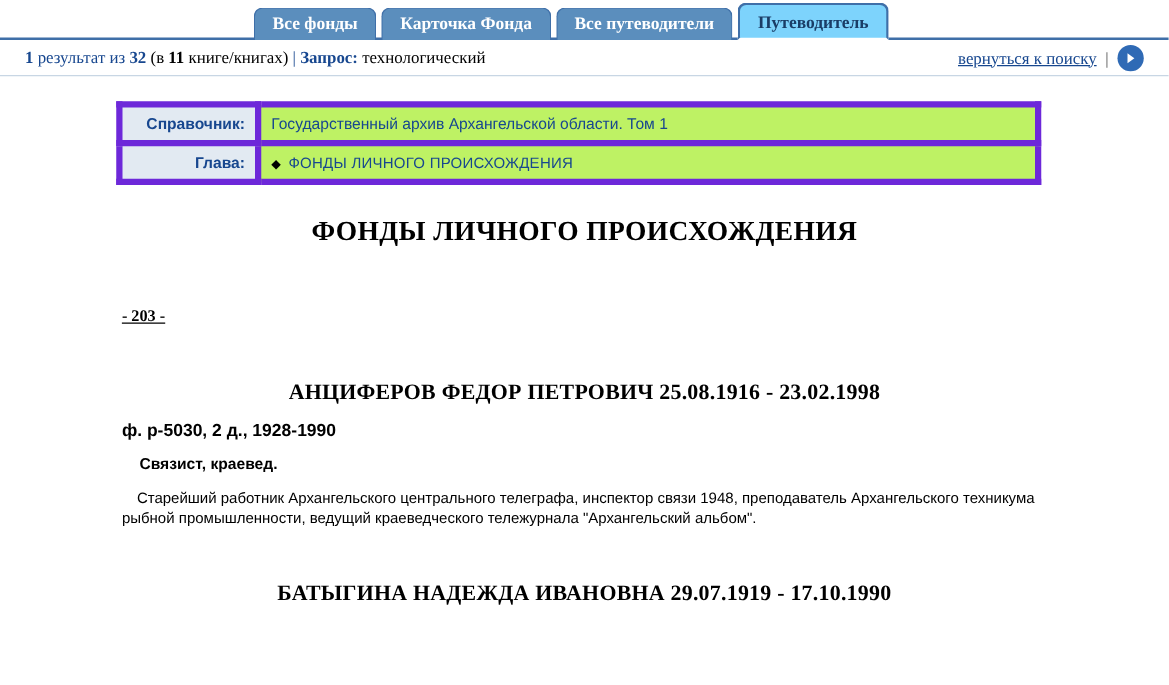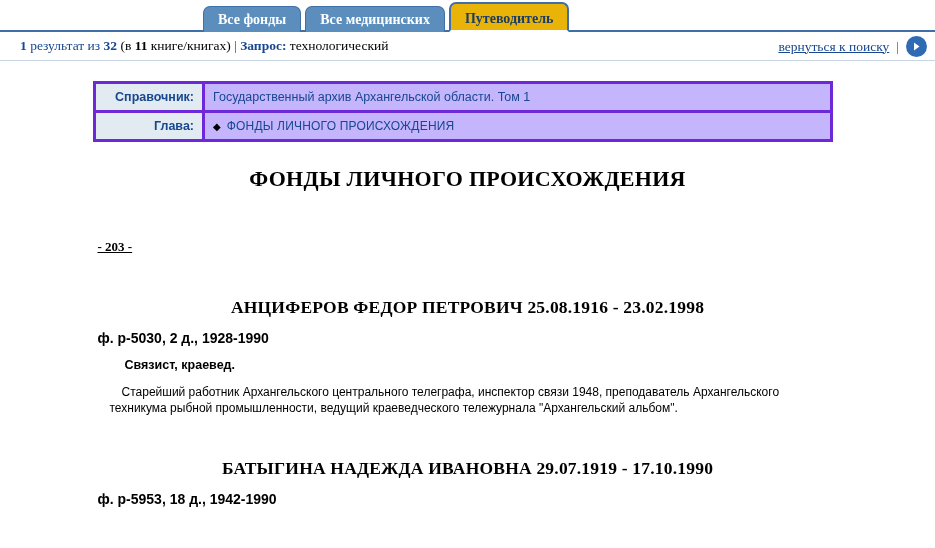--- a/index.html
+++ b/index.html
@@ -42,21 +42,21 @@
     border-bottom: none;
     border-radius: 7px 7px 0 0;
     padding: 5px 14px 5px 14px;
     line-height: 15px;
     white-space: nowrap;
     cursor: pointer;
     box-sizing: border-box;
     height: 26px;
   }
   .tab.active {
-    background: #eab308;
+    background: #7dd3fc;
     color: #1a3d66;
     border: 2px solid #3f6fa8;
     border-bottom: 2px solid #ffffff;
     height: 30px;
     padding-top: 7px;
     position: relative;
     z-index: 3;
   }
 
   
@@ -80,21 +80,21 @@
   .infobar-left .bold-blue {
     color: #17478f;
     font-weight: bold;
   }
   .infobar-left .label {
     color: #17478f;
     font-weight: bold;
   }
   .infobar-right {
     position: absolute;
-    right: 8px;
+    right: 20px;
     top: 4px;
     display: flex;
     align-items: center;
     gap: 7px;
     white-space: nowrap;
   }
   .backlink {
     color: #17478f;
     text-decoration: underline;
     font-size: 13.5px;
@@ -118,34 +118,34 @@
   
   .hdr-table {
     margin: 20px 0 0 93px;
     width: 740px;
     border-collapse: collapse;
     border: 1px solid #7d9fc4;
     font-family: "Liberation Sans", sans-serif;
     font-size: 12.5px;
   }
   .hdr-table td {
-    border: 3px solid #6d28d9;
+    border: 5px solid #6d28d9;
     padding: 6px 8px;
     vertical-align: middle;
   }
   .hdr-label {
     width: 90px;
     background: #e2eaf2;
     color: #17478f;
     font-weight: bold;
     text-align: right;
     white-space: nowrap;
   }
   .hdr-value {
-    background: #c4b5fd;
+    background: #bef264;
     color: #17478f;
   }
   .bullet-item {
     color: #17478f;
     white-space: nowrap;
     margin-top: 36px;
   }
   .diamond {
     color: #000000;
     font-size: 10px;
@@ -188,41 +188,42 @@
   .entry-fond {
     font-family: "Liberation Sans", sans-serif;
     font-size: 14px;
     font-weight: bold;
     margin: 12px 0 0 0;
   }
   .entry-prof {
     font-family: "Liberation Sans", sans-serif;
     font-size: 12.5px;
     font-weight: bold;
-    margin: 12px 0 0 27px;
+    margin: 12px 0 0 14px;
   }
   .entry-para {
     font-family: "Liberation Sans", sans-serif;
     font-size: 12px;
     line-height: 16px;
-    margin: 12px 0 0 12px;
+    margin: 12px 0 0 0;
     text-indent: 12px;
     text-align: left;
   }
   .entry-title.second {
     margin-top: 42px;
   }
 </style>
 </head>
 <body>
 
 <div class="tabbar">
   <div class="tabs">
     <div class="tab">Все фонды</div>
-    <div class="tab">Все медицинских</div>
+    <div class="tab">Карточка Фонда</div>
+    <div class="tab">Все путеводители</div>
     <div class="tab active">Путеводитель</div>
   </div>
 </div>
 
 <div class="infobar">
   <div class="infobar-left">
     <span class="bold-blue">1</span>
     <span class="blue">результат из</span>
     <span class="bold-blue">32</span>
     <span>(в</span>
@@ -263,15 +264,14 @@
 <div class="doc">
   <div class="doc-title">ФОНДЫ ЛИЧНОГО ПРОИСХОЖДЕНИЯ</div>
   <div class="page-num">- 203 -</div>
 
   <div class="entry-title">АНЦИФЕРОВ ФЕДОР ПЕТРОВИЧ 25.08.1916 - 23.02.1998</div>
   <div class="entry-fond">ф. р-5030, 2 д., 1928-1990</div>
   <div class="entry-prof">Связист, краевед.</div>
   <div class="entry-para">Старейший работник Архангельского центрального телеграфа, инспектор связи 1948, преподаватель Архангельского техникума рыбной промышленности, ведущий краеведческого тележурнала "Архангельский альбом".</div>
 
   <div class="entry-title second">БАТЫГИНА НАДЕЖДА ИВАНОВНА 29.07.1919 - 17.10.1990</div>
-  <div class="entry-fond">ф. р-5953, 18 д., 1942-1990</div>
 
 </div>
 
 </body></html>

